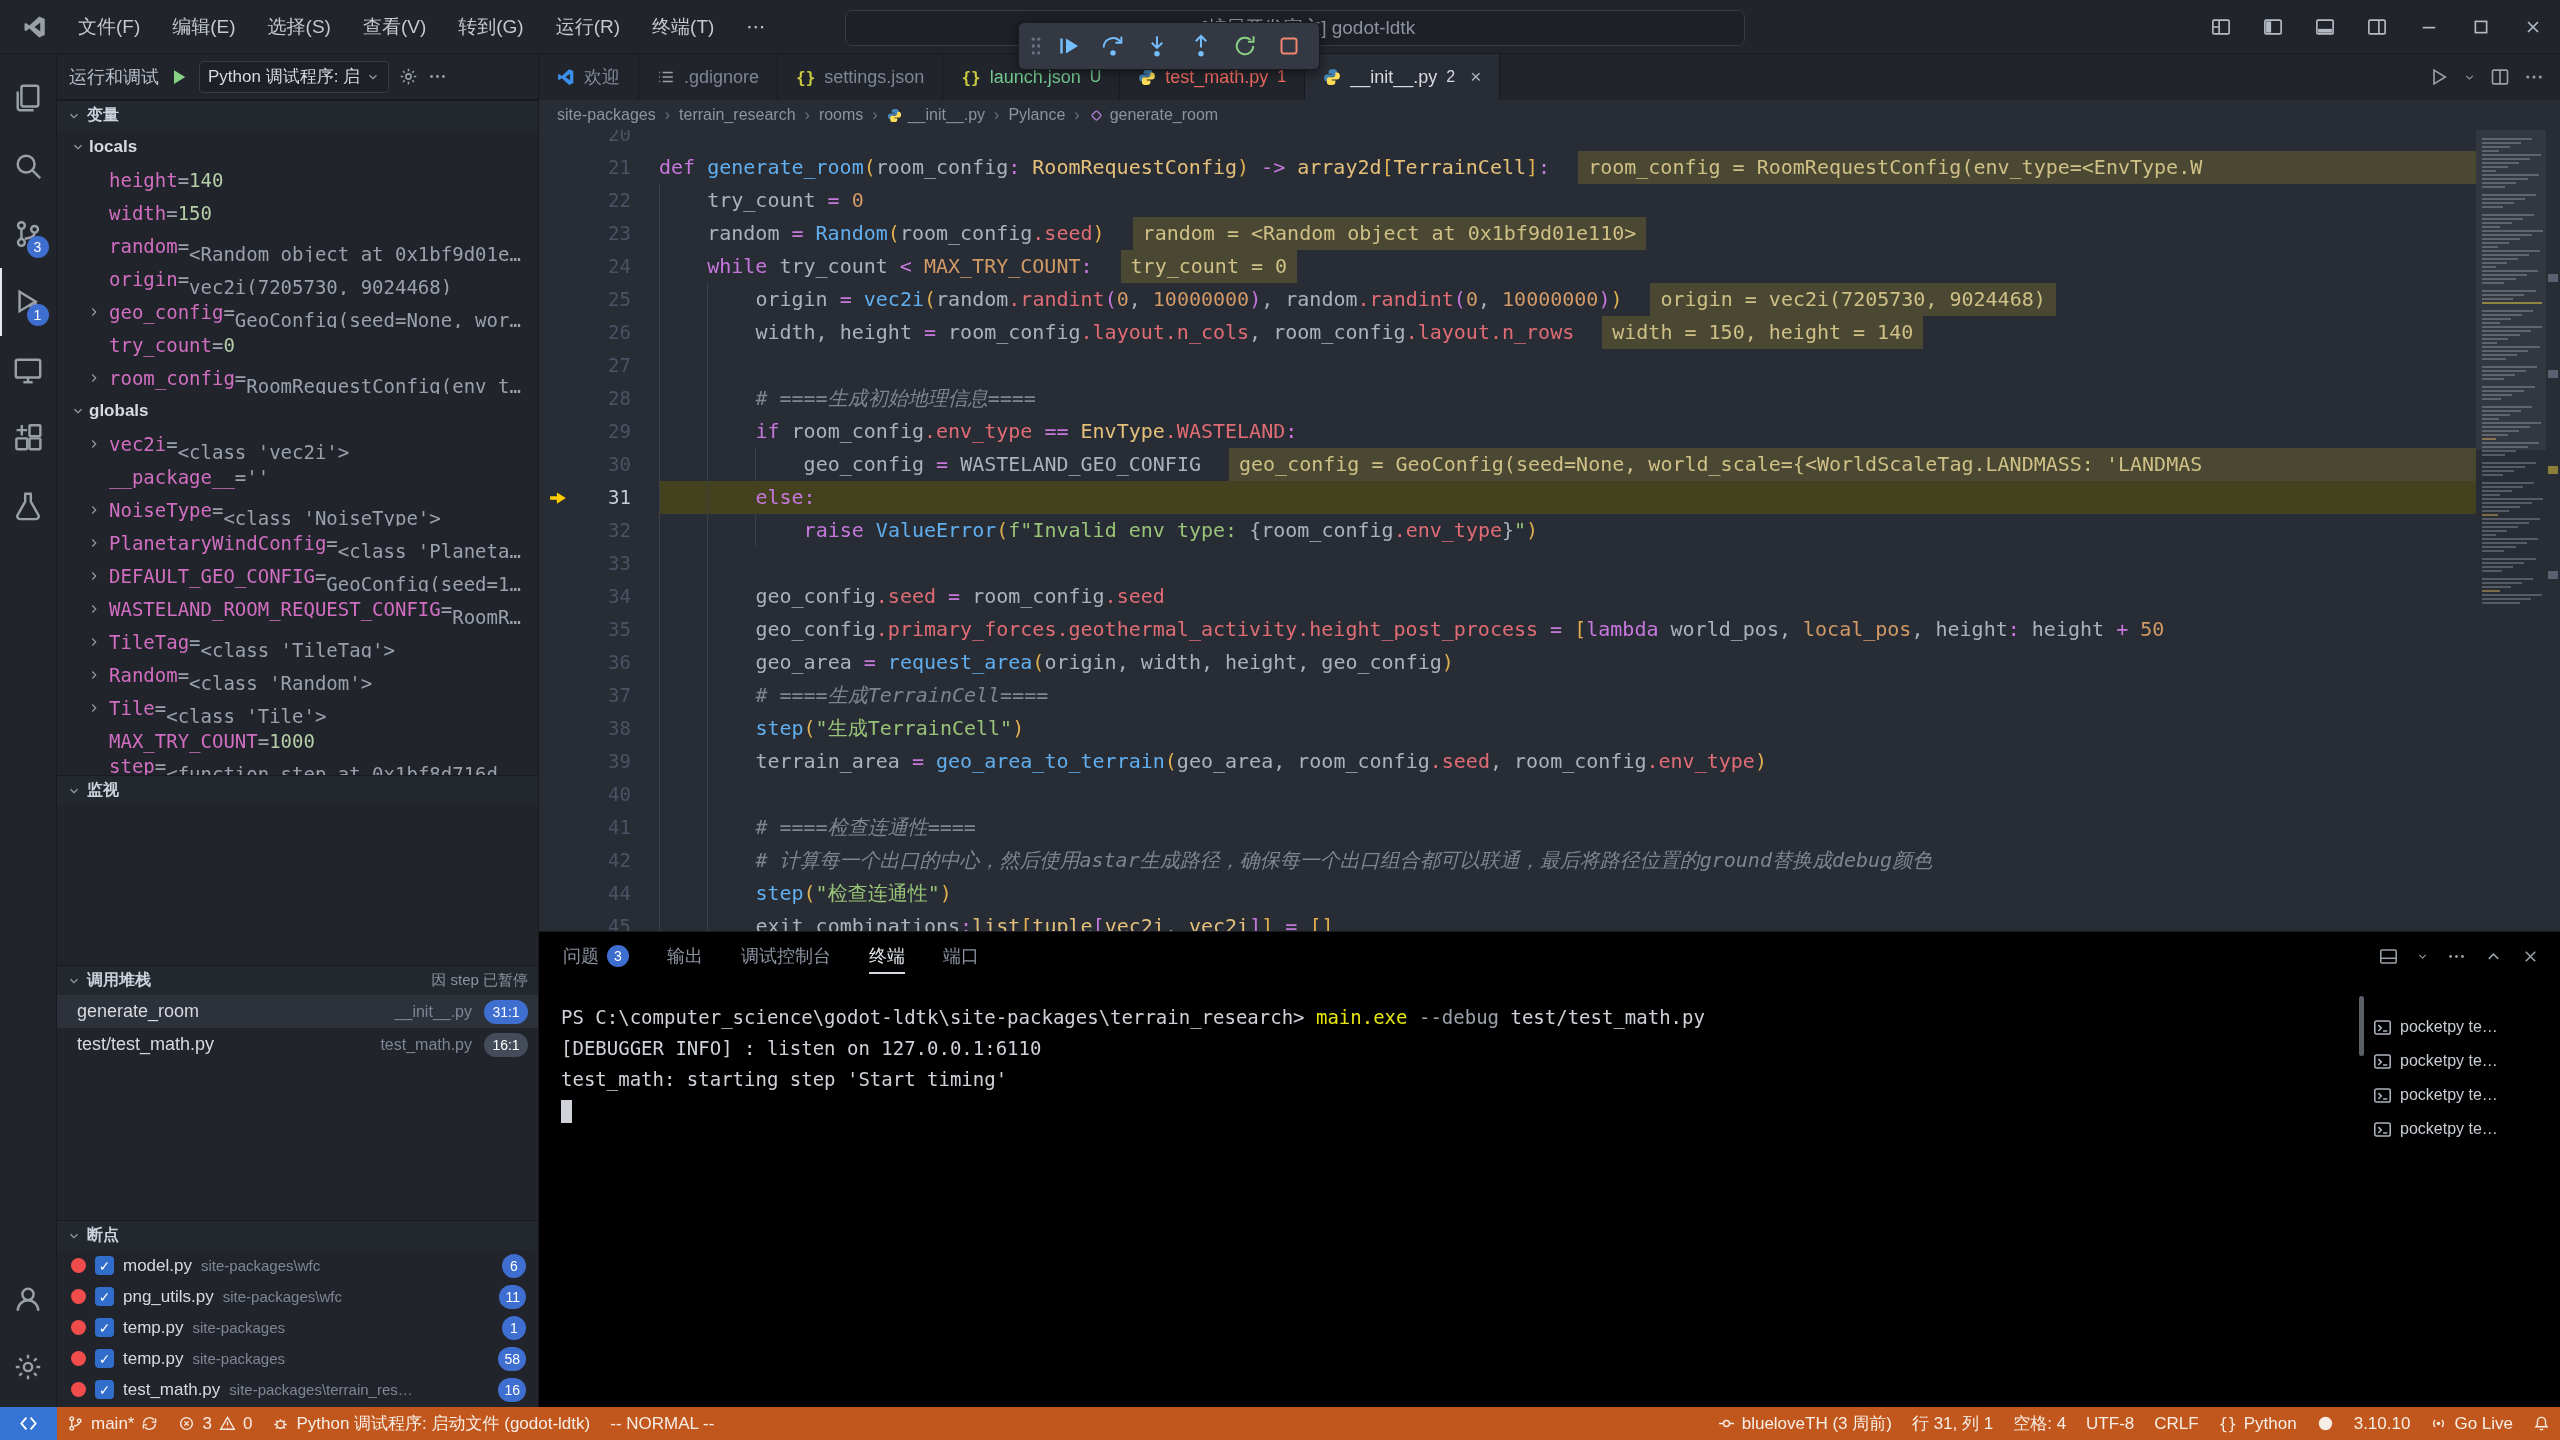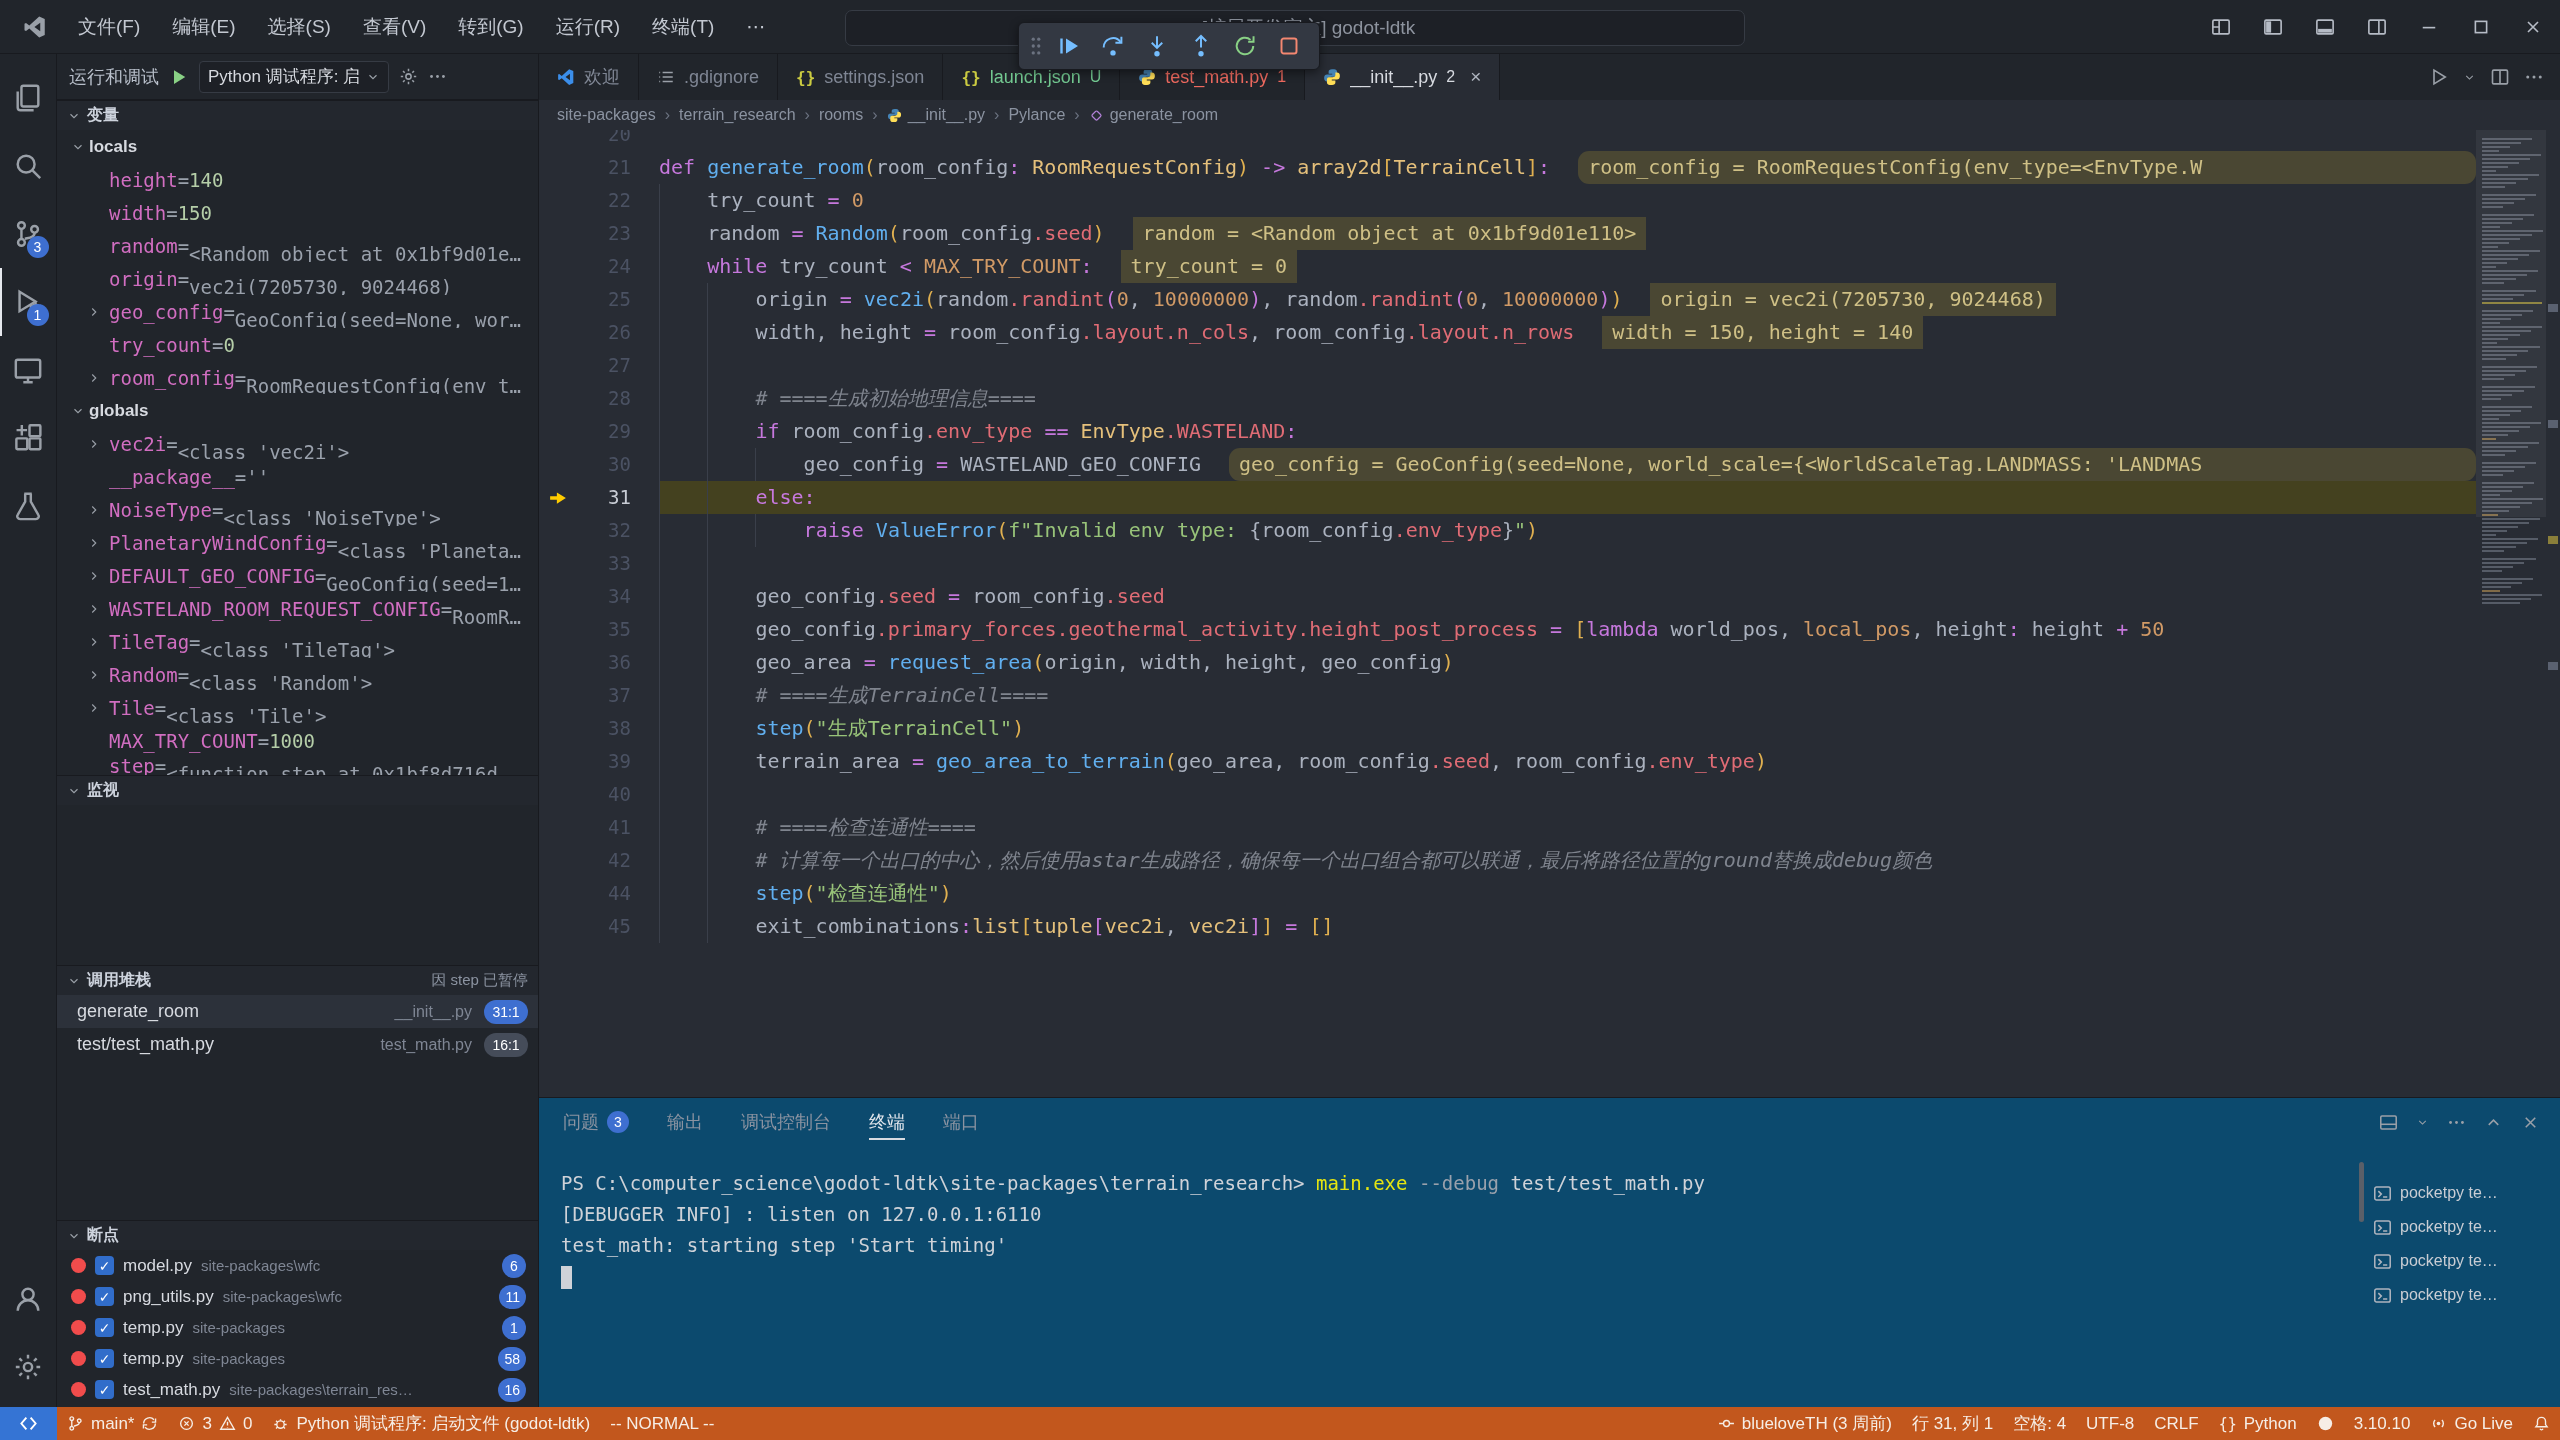--- a/index.html
+++ b/index.html
@@ -107,30 +107,30 @@
   .step-arrow { position:absolute; left:10px; top:8px; }
   .lc { flex:1; display:flex; overflow:hidden; }
   .code-line.current .lc { background:#44411f; }
   .ind { flex:0 0 auto; align-self:stretch;
     background:repeating-linear-gradient(to right, #3a3f4a 0 1px, transparent 1px 48.2px); }
   .tk-kw{color:#c678dd} .tk-fn{color:#61afef} .tk-ty{color:#e5c07b} .tk-nu{color:#d19a66}
   .tk-st{color:#98c379} .tk-pr{color:#e06c75} .tk-co{color:#7f848e; font-style:italic}
   .tk-br{color:#e0b050} .tk-br2{color:#c678dd} .tk-op{color:#c678dd} .tk-pl{color:#abb2bf}
   .hint { margin-left:28px; padding:0 10px; background:#4a4733; color:#cfc086; white-space:nowrap;
     overflow:hidden; flex:0 0 auto; }
-  .hint.stretch { flex:1 1 auto;border-radius:11px; }
+  .hint.stretch { flex:1 1 auto; }
 
   .minimap { position:absolute; top:0; right:14px; width:70px; bottom:0; background:#282c34; padding-top:4px; }
   .mm-bar { height:2px; margin:0 4px 2px 6px; background:rgba(150,160,175,.42); }
   .mm-slider { position:absolute; left:0; right:0; top:0; height:40%; background:rgba(255,255,255,.055); }
   .ovruler { position:absolute; top:0; right:0; width:14px; bottom:0; }
   .ov-mark { position:absolute; left:2px; right:2px; height:8px; }
 
   
-  .panel { height:310px; flex:0 0 auto; background:#0c4a6e; border-top:1px solid #181a1f; position:relative; }
+  .panel { height:476px; flex:0 0 auto; background:#000000; border-top:1px solid #181a1f; position:relative; }
   .panel-tabs { height:48px; display:flex; align-items:center; gap:38px; padding-left:24px; font-size:18px; color:#8b93a1; }
   .ptab { display:flex; align-items:center; gap:8px; height:100%; position:relative; }
   .ptab.active { color:#e2e6ec; }
   .ptab.active::after { content:""; position:absolute; left:0; right:0; bottom:6px; height:2px; background:#d7dae0; }
   .ptab-badge { min-width:22px; height:22px; border-radius:11px; background:#3e6fd0; color:#fff; font-size:14px;
     display:flex; align-items:center; justify-content:center; }
   .panel-actions { margin-left:auto; display:flex; gap:18px; padding-right:20px; color:#aeb4be; align-items:center; }
   .terminal { position:absolute; left:22px; top:70px; right:210px; bottom:6px;
     font-family:"DejaVu Sans Mono", monospace; font-size:19px; line-height:31px; color:#cfd2d8; white-space:pre; overflow:hidden; }
   .tt-y { color:#e5e510; } .tt-d { color:#9aa1ac; }

